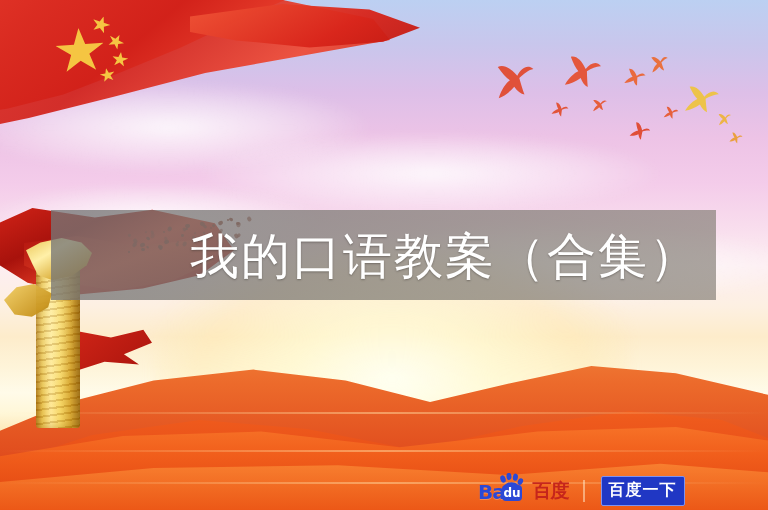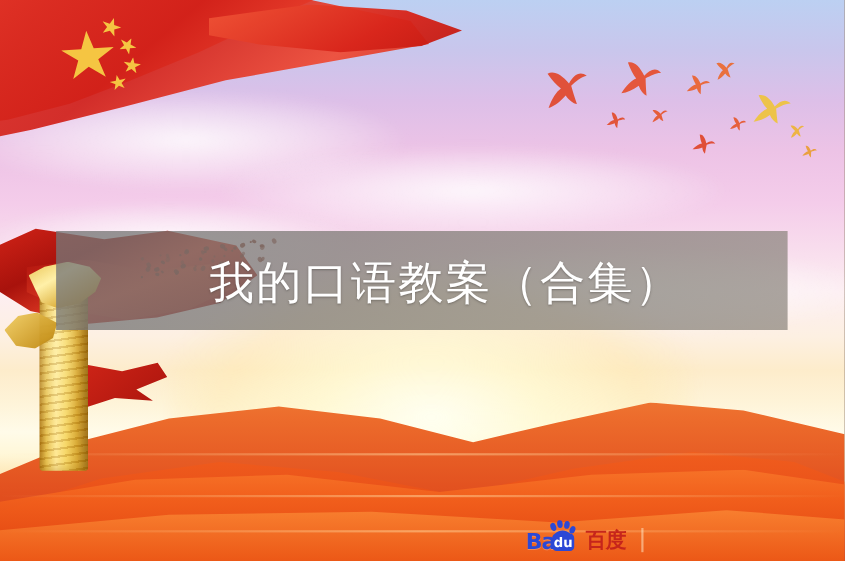--- a/index.html
+++ b/index.html
@@ -158,21 +158,21 @@
     background:linear-gradient(90deg,rgba(255,200,130,0),rgba(255,208,150,.55),rgba(255,190,120,0));
   }
 
   
   .titleband{
     position:absolute;left:51px;top:210px;width:665px;height:90px;
     background:linear-gradient(100deg,rgba(118,118,118,.78) 0%,rgba(128,124,118,.74) 48%,rgba(136,130,122,.70) 100%);
   }
   .title{
     position:absolute;left:190px;top:233px;
-    font-size:41px;line-height:48px;color:#ffffff;letter-spacing:2px;
+    font-size:49px;line-height:48px;color:#ffffff;letter-spacing:2px;
     font-family:"DejaVu Sans","Liberation Sans",sans-serif;
     white-space:nowrap;
     text-shadow:0 1px 2px rgba(60,55,50,.45);
   }
 
   
   .brand{
     position:absolute;left:478px;top:476px;height:30px;
     display:flex;align-items:center;gap:0;
   }
@@ -362,15 +362,16 @@
         <ellipse cx="5" cy="6" rx="2.6" ry="3.8" fill="#2b48d6" transform="rotate(-18 5 6)"></ellipse>
         <ellipse cx="11" cy="3.4" rx="2.5" ry="3.6" fill="#2b48d6" transform="rotate(-6 11 3.4)"></ellipse>
         <ellipse cx="17.4" cy="4.2" rx="2.5" ry="3.6" fill="#2b48d6" transform="rotate(10 17.4 4.2)"></ellipse>
         <ellipse cx="22.4" cy="8.6" rx="2.5" ry="3.5" fill="#2b48d6" transform="rotate(24 22.4 8.6)"></ellipse>
         <path d="M13.4 9.2c5 0 8.6 3.6 8.6 7.5 0 3.3-3.4 5.6-8.6 5.6S4.8 20 4.8 16.7c0-3.9 3.6-7.5 8.6-7.5z" fill="#2b48d6"></path>
       </svg>
       <span class="du-badge">du</span>
       <span class="cn-baidu">百度</span>
     </div>
     <div class="sep"></div>
+    <span class="searchbtn">百度一下</span>
   </div>
 
 </div>
 
 </body></html>

